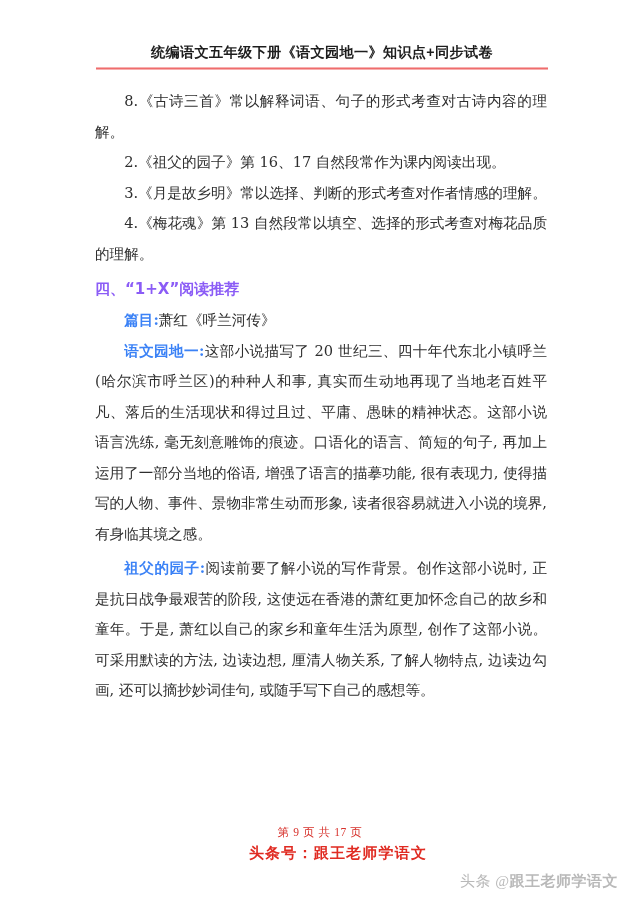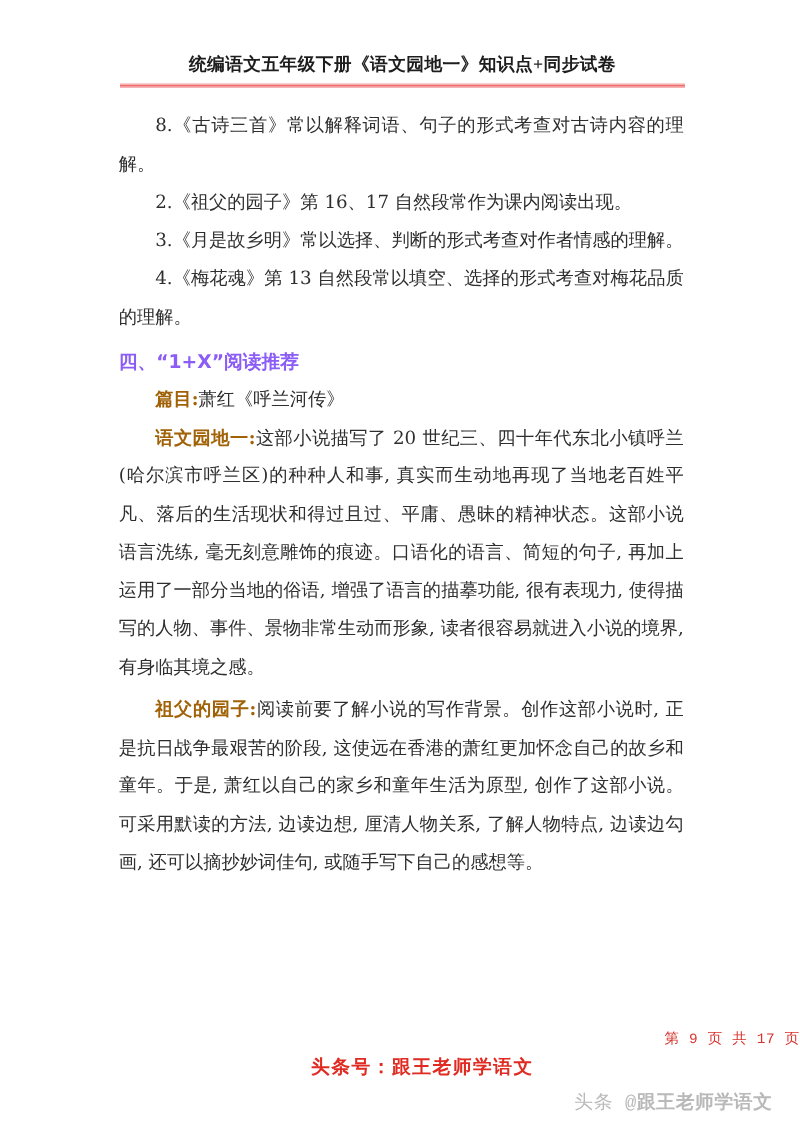--- a/index.html
+++ b/index.html
@@ -26,21 +26,21 @@
   }
 
   
   .doc-header {
     position: absolute;
     left: 96px;
     top: 42px;
     width: 452px;
   }
   .doc-title {
-    font-family: Liberation Serif, serif;
+    font-family: Liberation Sans, sans-serif;
     font-weight: bold;
     font-size: 14.2px;
     letter-spacing: 0.3px;
     text-align: center;
     color: #1d1d1d;
     white-space: nowrap;
     line-height: 20px;
   }
   .header-rule {
     margin-top: 5px;
@@ -65,21 +65,21 @@
     text-align: justify;
     text-justify: inter-ideograph;
     margin: 0 0 0 0;
     color: #2e2e2e;
   }
   .para.indent {
     text-indent: 2em;
   }
   .lead {
     font-weight: bold;
-    color: #a16207;
+    color: #3b82f6;
   }
   .section-heading {
     font-family: "DejaVu Sans", "Liberation Sans", sans-serif;
     font-size: 15px;
     font-weight: bold;
     line-height: 32px;
     color: #8b5cf6;
     margin: 4px 0 0 0;
     text-indent: 0;
   }
@@ -87,44 +87,43 @@
 
   
   .footer {
     position: absolute;
     left: 0;
     top: 824px;
     width: 640px;
     text-align: center;
   }
   .page-number {
-    font-family: Liberation Mono, monospace;
+    font-family: Liberation Serif, serif;
     font-size: 11.5px;
     color: #d7322c;
     line-height: 16px;
     letter-spacing: 0.6px;
-    text-align: right;
   }
   .byline {
     font-family: "DejaVu Sans", "Liberation Sans", sans-serif;
     font-size: 15px;
     font-weight: bold;
     color: #e02b22;
     line-height: 22px;
     letter-spacing: 1.2px;
     margin-top: 2px;
     padding-left: 36px;
   }
 
   
   .watermark {
     position: absolute;
     right: 22px;
     top: 872px;
-    font-family: Liberation Mono, monospace;
+    font-family: Liberation Serif, serif;
     font-size: 15px;
     color: #b9b9b9;
     letter-spacing: 0.5px;
     white-space: nowrap;
   }
   .watermark .wm-brand { font-weight: bold; }
 </style>
 </head>
 <body>
 

